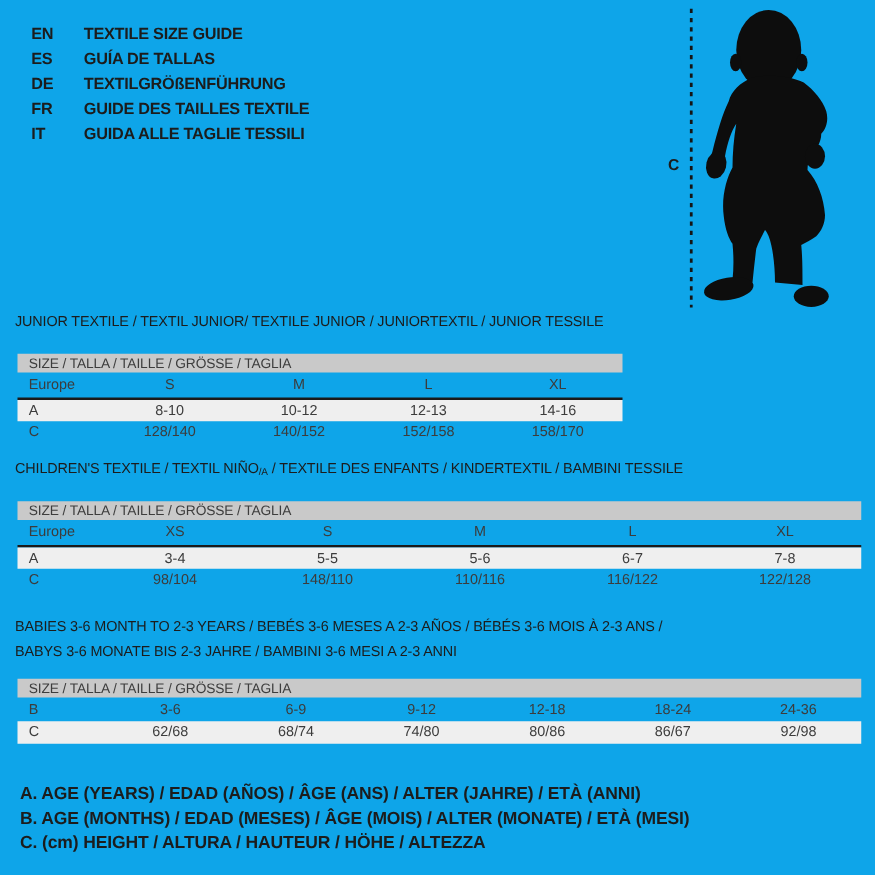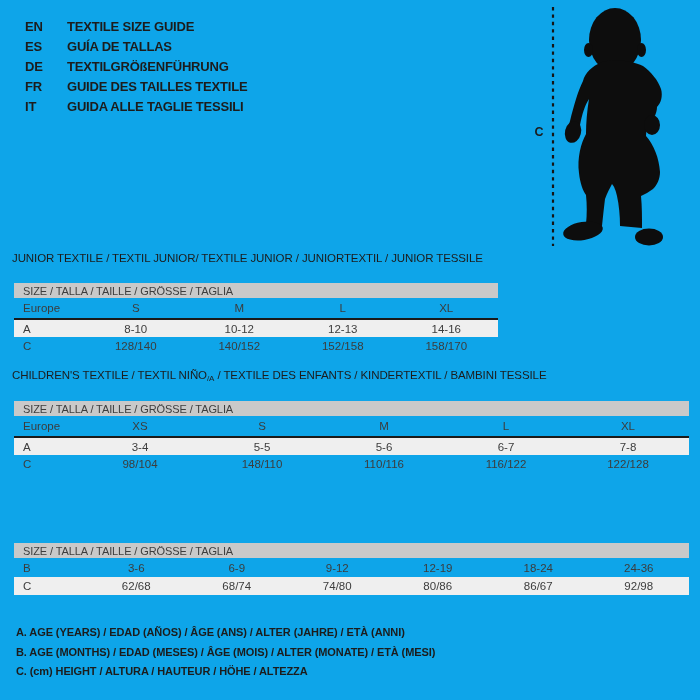--- a/index.html
+++ b/index.html
@@ -30,21 +30,21 @@
   .tbl2{width:675px;top:401px;}
   .tbl3{width:675px;top:543px;}
   .tbl1 .tlabel{width:70px;}
   .tbl2 .tlabel{width:65px;}
   .tbl3 .tlabel{width:72px;}
   .row-europe{height:20px;}
   .row-a{height:17px;}
   .row-c{height:18px;}
   .row-b{height:19px;}
   
-  .footnotes{position:absolute;left:16px;top:626px;font-weight:bold;font-size:11px;letter-spacing:-0.1px;}
+  .footnotes{position:absolute;left:16px;top:626px;font-weight:bold;font-size:14px;letter-spacing:-0.1px;}
   .footnote{height:19.6px;white-space:nowrap;}
 </style>
 </head>
 <body>
 
 <div class="page">
 
   <div class="lang-list">
     <div class="lang-row">
       <span class="lang-code">EN</span>
@@ -157,28 +157,32 @@
     <div class="trow row-c">
       <span class="tlabel">C</span>
       <span class="tcell">98/104</span>
       <span class="tcell">148/110</span>
       <span class="tcell">110/116</span>
       <span class="tcell">116/122</span>
       <span class="tcell">122/128</span>
     </div>
   </div>
 
+  <div class="sec-title two-line" style="top:496px;">
+    <div>BABIES 3-6 MONTH TO 2-3 YEARS / BEBÉS 3-6 MESES A 2-3 AÑOS / BÉBÉS 3-6 MOIS À 2-3 ANS /</div>
+    <div>BABYS 3-6 MONATE BIS 2-3 JAHRE / BAMBINI 3-6 MESI A 2-3 ANNI</div>
+  </div>
   <div class="tbl tbl3">
     <div class="thead" style="background:#c9c9c9;">SIZE / TALLA / TAILLE / GRÖSSE / TAGLIA</div>
     <div class="trow row-b">
       <span class="tlabel">B</span>
       <span class="tcell">3-6</span>
       <span class="tcell">6-9</span>
       <span class="tcell">9-12</span>
-      <span class="tcell">12-19</span>
+      <span class="tcell">12-18</span>
       <span class="tcell">18-24</span>
       <span class="tcell">24-36</span>
     </div>
     <div class="trow row-c" style="background:#efefef;">
       <span class="tlabel">C</span>
       <span class="tcell">62/68</span>
       <span class="tcell">68/74</span>
       <span class="tcell">74/80</span>
       <span class="tcell">80/86</span>
       <span class="tcell">86/67</span>

